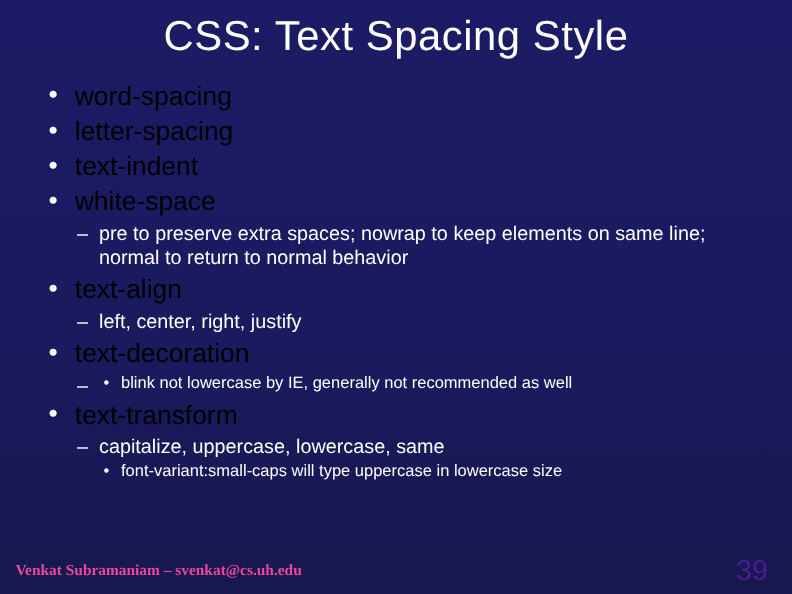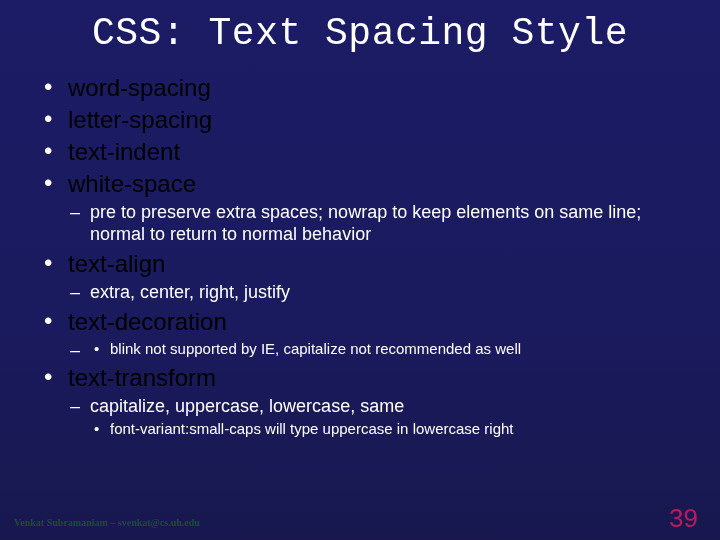--- a/index.html
+++ b/index.html
@@ -12,21 +12,20 @@
     position: relative;
   }
   .slide { width: 720px; height: 540px; padding: 12px 40px 0 40px; position: relative; }
   .title {
     font-size: 38px;
     font-weight: 400;
     text-align: center;
     margin-bottom: 18px;
     letter-spacing: 0.5px;
     color: #fff;
-    font-family: Liberation Mono, monospace;
   }
   ul { list-style: none; }
   .lvl1 > li { position: relative; padding-left: 28px; margin-bottom: 2px; }
   .lvl1 > li::before {
     content: "•";
     position: absolute; left: 4px; top: 0;
     color: #fff; font-size: 24px; line-height: 28px;
   }
   .lvl1 > li > .txt { font-size: 24px; line-height: 30px; color: #000000; }
   .lvl2 { margin-top: 2px; margin-bottom: 4px; }
@@ -40,25 +39,25 @@
   .lvl3 > li { position: relative; padding-left: 20px; margin-top: 2px; }
   .lvl3 > li::before {
     content: "•";
     position: absolute; left: 4px; top: 0;
     color: #fff; font-size: 15px; line-height: 20px;
   }
   .lvl3 > li > .txt { font-size: 15px; line-height: 20px; color: #fff; }
   .footer {
     position: absolute; left: 14px; bottom: 12px;
     font-family: "Times New Roman", Times, serif;
-    font-size: 10px; font-weight: bold; color: #14532d;
+    font-size: 14px; font-weight: bold; color: #ec4899;
   }
   .pagenum {
     position: absolute; right: 22px; bottom: 6px;
-    font-size: 26px; color: #be185d;
+    font-size: 26px; color: #4c1d95;
   }
 </style>
 </head>
 <body>
 
 <div class="slide">
   <h1 class="title">CSS: Text Spacing Style</h1>
 
   <ul class="lvl1">
     <li><span class="txt">word-spacing</span></li>
@@ -66,40 +65,40 @@
     <li><span class="txt">text-indent</span></li>
     <li>
       <span class="txt">white-space</span>
       <ul class="lvl2">
         <li><span class="txt">pre to preserve extra spaces; nowrap to keep elements on same line; normal to return to normal behavior</span></li>
       </ul>
     </li>
     <li>
       <span class="txt">text-align</span>
       <ul class="lvl2">
-        <li><span class="txt">extra, center, right, justify</span></li>
+        <li><span class="txt">left, center, right, justify</span></li>
       </ul>
     </li>
     <li>
       <span class="txt">text-decoration</span>
       <ul class="lvl2">
         <li>
           <ul class="lvl3">
-            <li><span class="txt">blink not supported by IE, capitalize not recommended as well</span></li>
+            <li><span class="txt">blink not lowercase by IE, generally not recommended as well</span></li>
           </ul>
         </li>
       </ul>
     </li>
     <li>
       <span class="txt">text-transform</span>
       <ul class="lvl2">
         <li>
           <span class="txt">capitalize, uppercase, lowercase, same</span>
           <ul class="lvl3">
-            <li><span class="txt">font-variant:small-caps will type uppercase in lowercase right</span></li>
+            <li><span class="txt">font-variant:small-caps will type uppercase in lowercase size</span></li>
           </ul>
         </li>
       </ul>
     </li>
   </ul>
 
   <div class="footer">Venkat Subramaniam – svenkat@cs.uh.edu</div>
   <div class="pagenum">39</div>
 </div>
 

